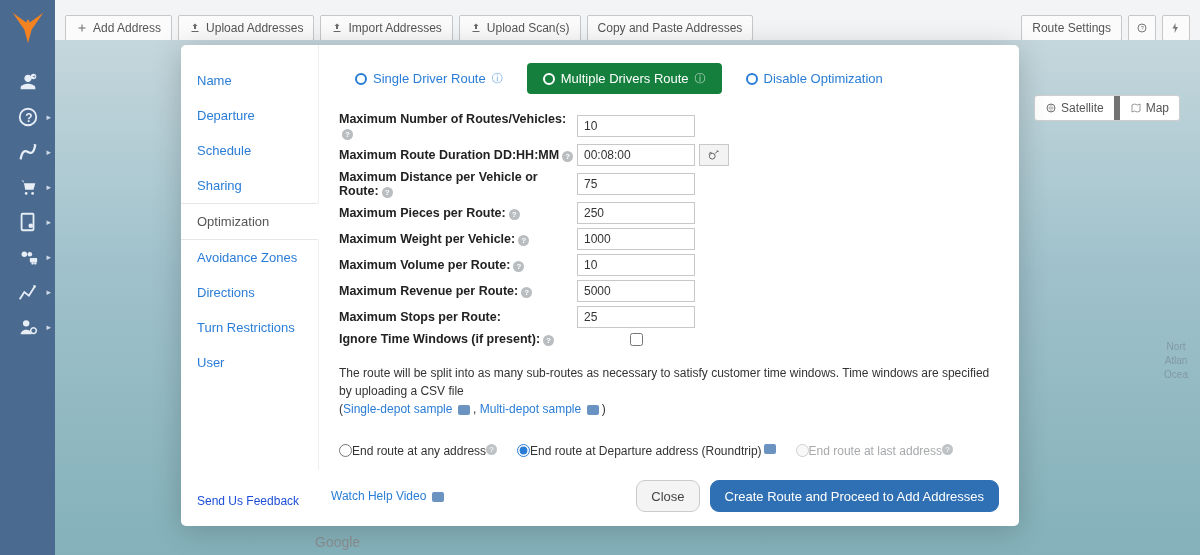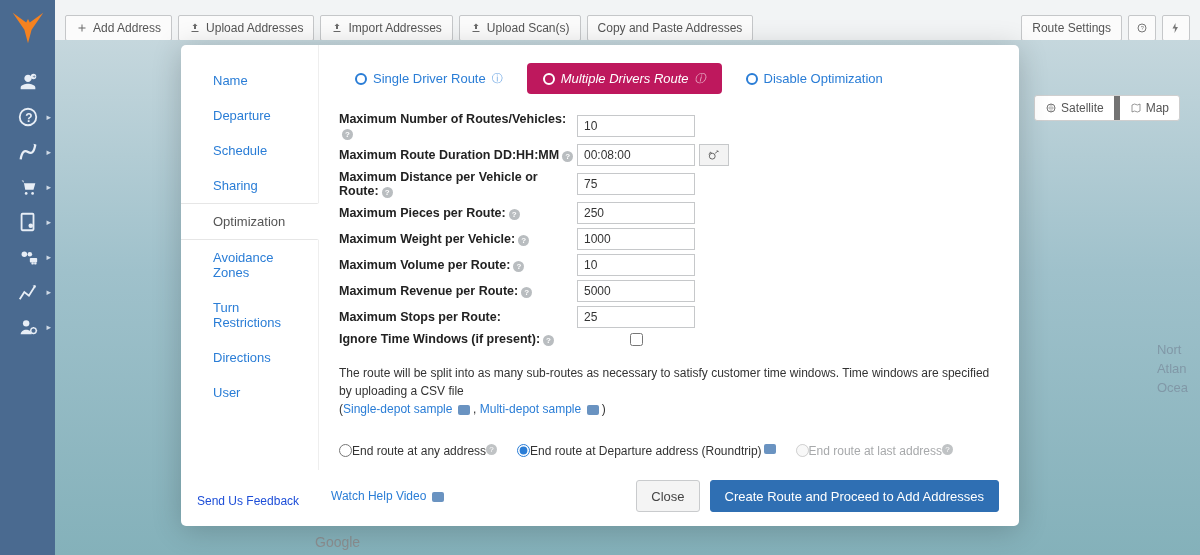--- a/index.html
+++ b/index.html
@@ -16,39 +16,39 @@
   
   
   .toolbar { position: absolute; left: 55px; top: 0; right: 0; height: 56px; background: #f2f4f5; border-bottom: 1px solid #d9dbdc; display: flex; align-items: center; padding: 0 10px; gap: 6px; }
   .toolbar .tbtn { height: 26px; padding: 0 10px; border: 1px solid #c5c7c9; background: #fbfbfb; color: #555; display: flex; align-items: center; gap: 5px; font-size: 12px; cursor: pointer; border-radius: 2px; }
   .toolbar .tbtn svg { width: 12px; height: 12px; fill: #6a6a6a; }
   .toolbar .flex { flex: 1; }
   .toolbar .iconbtn { width: 28px; justify-content: center; padding: 0; }
   
   
   .map-area { position: absolute; left: 55px; top: 40px; right: 0; bottom: 0; background: linear-gradient(180deg, #c5d7dd 0%, #9fc1cb 45%, #84b1ba 100%); }
-  .map-label { position: absolute; right: 12px; top: 300px; color: #8198a7; text-align: left; font-size: 13px; line-height: 19px; white-space: pre-line; }
+  .map-label { position: absolute; right: 12px; top: 300px; color: #8198a7; text-align: center; font-size: 10px; line-height: 14px; white-space: pre-line; }
   .map-footer { position: absolute; left: 260px; bottom: 5px; color: #8b8f91; font-size: 14px; font-family: Arial; }
   .map-controls { position: absolute; right: 20px; top: 55px; display: flex; gap: 0; border: 1px solid #cfcfcf; border-radius: 3px; background: #fff; height: 26px; }
   .map-controls .mbtn { padding: 0 10px; display: flex; align-items: center; gap: 4px; font-size: 12px; color: #555; cursor: pointer; }
   .map-controls .mbtn + .mbtn { border-left: 6px solid #737373; }
   .map-controls .mbtn svg { width: 12px; height: 12px; fill: #777; }
   
   
   .modal { position: absolute; left: 181px; top: 45px; width: 838px; height: 481px; background: #fff; border-radius: 5px; box-shadow: 0 4px 30px rgba(0,0,0,.20); display: flex; flex-direction: column; overflow: hidden; z-index: 50; }
   .modal-body { flex: 1; display: flex; }
   .modal-left { width: 138px; border-right: 1px solid #eee; padding-top: 18px; }
-  .modal-left .tabitem { padding: 10px 32px; font-size: 13px; color: #2a7dd6; cursor: pointer; }
+  .modal-left .tabitem { padding: 10px 16px; font-size: 13px; color: #2a7dd6; cursor: pointer; }
   .modal-left .tabitem.active { color: #555; border-top: 1px solid #e6e6e6; border-bottom: 1px solid #e6e6e6; border-right: 2px solid #fff; margin-right: -1px; }
   
   .modal-right { flex: 1; display: flex; flex-direction: column; padding: 18px 20px 12px 20px; }
   .route-tabs { display: flex; gap: 8px; align-items: center; margin: 0 0 18px 0; }
   .route-tab { display: flex; align-items: center; gap: 6px; font-size: 13px; padding: 8px 16px; border-radius: 4px; color: #2a7dd6; cursor: pointer; }
   .route-tab .radio { width: 12px; height: 12px; border-radius: 50%; border: 2px solid #2a7dd6; display: inline-block; }
-  .route-tab.active { background: #be185d; color: #fff; font-style: italic; }
+  .route-tab.active { background: #15803d; color: #fff; }
   .route-tab.active .radio { border-color: #fff; }
   .route-tab .help { font-size: 11px; opacity: .7; }
   
   .form-rows { }
   .frow { display: flex; align-items: center; margin-bottom: 4px; }
   .frow .flabel { width: 238px; font-size: 12.5px; font-weight: 600; color: #222; }
   .frow .help-ic { width: 11px; height: 11px; display: inline-flex; align-items: center; justify-content: center; border-radius: 50%; background: #b9bdc0; color: #fff; font-size: 8px; margin-left: 3px; font-weight: 700; }
   .frow input[type=text] { height: 22px; width: 118px; border: 1px solid #c6c8ca; padding: 0 6px; font-size: 12px; color: #333; }
   .frow .dur-wrap { display: flex; }
   .frow .dur-btn { width: 30px; height: 22px; margin-left: 4px; border: 1px solid #c6c8ca; background: #f3f3f3; display: flex; align-items: center; justify-content: center; cursor: pointer; }
@@ -61,21 +61,21 @@
   
   .end-opts { display: flex; gap: 20px; align-items: center; margin-top: auto; padding-top: 14px; font-size: 12px; color: #333; }
   .end-opts label { display: flex; align-items: flex-start; cursor: pointer; }
   .end-opts input[type=radio] { accent-color: #2a7dd6; }
   .end-opts .disabled { color: #a7a9ab; }
   .end-opts .help-ic { width: 11px; height: 11px; border-radius: 50%; background: #c0c3c5; color: #fff; font-size: 8px; display: inline-flex; align-items: center; justify-content: center; }
   
   .modal-footer { padding: 10px 20px 14px; display: flex; align-items: center; }
   .modal-footer .help-video { font-size: 12px; color: #2a7dd6; cursor: pointer; margin-left: 130px; }
   .modal-footer .spacer { flex: 1; }
-  .modal-footer .btn { height: 32px; padding: 0 14px; border-radius: 3px; font-size: 13px; cursor: pointer; display: flex; align-items: center; }
+  .modal-footer .btn { height: 32px; padding: 0 14px; border-radius: 9px; font-size: 13px; cursor: pointer; display: flex; align-items: center; }
   .modal-footer .btn-close { background: #f4f4f4; border: 1px solid #c9cbcd; color: #444; margin-right: 10px; }
   .modal-footer .btn-primary { background: #2f6fb3; border: 1px solid #2f6fb3; color: #fff; }
   .feedback-link { position: absolute; left: 16px; bottom: 18px; font-size: 12px; color: #1d4ed8; cursor: pointer; }
 </style>
 </head>
 <body>
 
 <div class="icon-sidebar">
   <svg class="logo" viewBox="0 0 40 40">
       <path fill="#f58220" d="M3 3 L18 14 L20 10 L22 14 L37 3 L24 22 L20 37 L16 22 Z"></path>
@@ -218,22 +218,22 @@
 
 <div class="modal">
   <div class="modal-body">
     <div class="modal-left">
       <div class="tabitem">Name</div>
       <div class="tabitem">Departure</div>
       <div class="tabitem">Schedule</div>
       <div class="tabitem">Sharing</div>
       <div class="tabitem active">Optimization</div>
       <div class="tabitem">Avoidance Zones</div>
+      <div class="tabitem">Directions</div>
       <div class="tabitem">Turn Restrictions</div>
-      <div class="tabitem">Directions</div>
       <div class="tabitem">User</div>
     </div>
     <div class="modal-right">
       <div class="route-tabs">
         <div class="route-tab">
             <span class="radio"></span>
             <span>Single Driver Route</span>
             <span class="help">ⓘ</span>
           </div>
         <div class="route-tab active">

